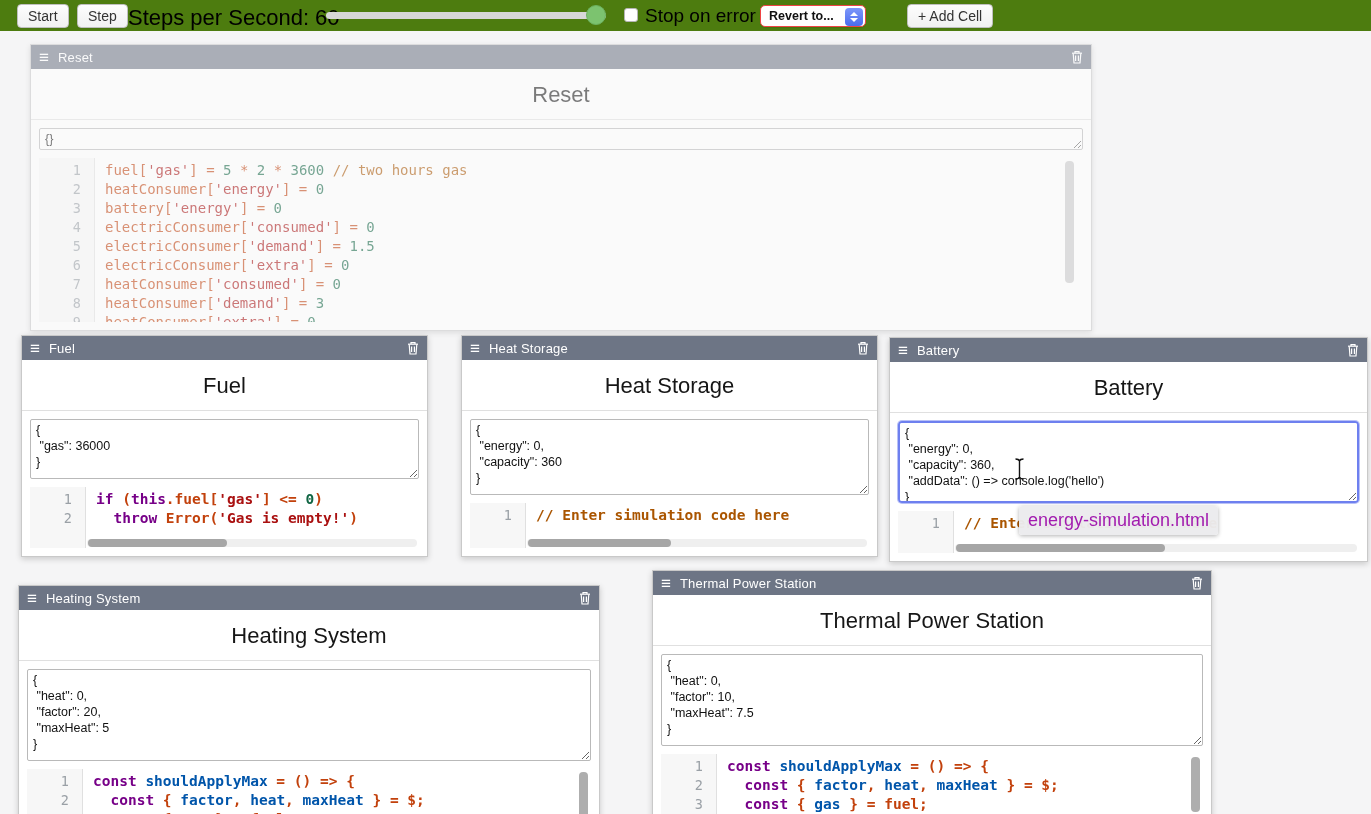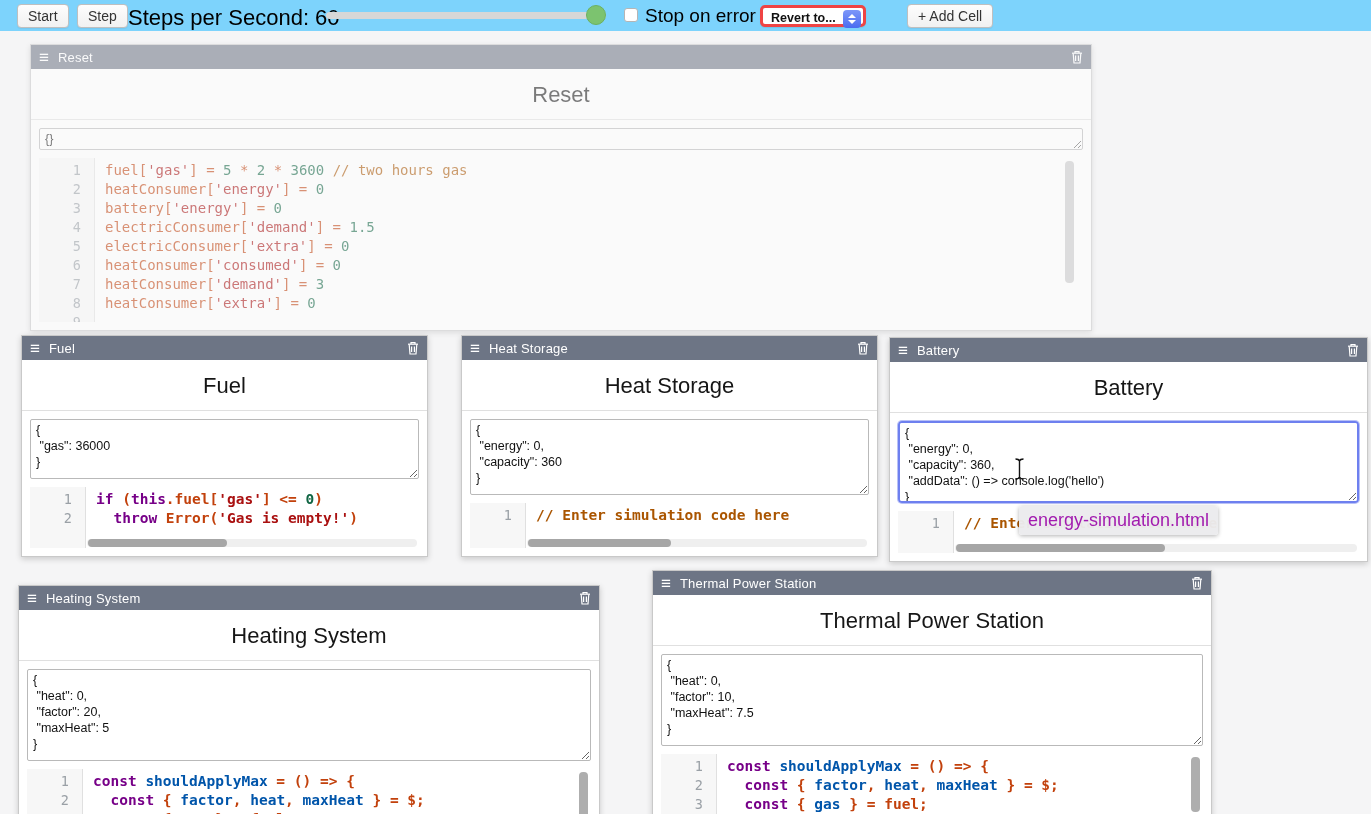--- a/index.html
+++ b/index.html
@@ -1,33 +1,33 @@
 <!DOCTYPE html>
 <html><head>
 <meta charset="utf-8">
 <style>
   * { margin:0; padding:0; box-sizing:border-box; }
   html,body { width:1371px; height:814px; overflow:hidden; }
   body { background:#f5f5f6; font-family:"Liberation Sans", sans-serif; position:relative; }
 
   
-  .toolbar { position:absolute; top:0; left:0; width:100%; height:31px; background:#7dd3fc; z-index:5; }
+  .toolbar { position:absolute; top:0; left:0; width:100%; height:31px; background:#4d7c0f; z-index:5; }
   .tb-btn { position:absolute; top:4px; height:24px; padding:0 10px; font:14px "Liberation Sans", sans-serif;
             color:#333; background:linear-gradient(#fdfdfd,#f1f1f1); border:1px solid #bfbfbf;
             border-radius:4px; box-shadow:0 1px 1px rgba(0,0,0,.05); cursor:pointer; }
   .tb-start { left:17px; } .tb-step { left:77px; }
   .tb-speed-label { position:absolute; left:128px; top:5px; font-size:22px; color:#000; }
   .slider-track { position:absolute; left:326px; top:12px; width:280px; height:7px; background:#d7d7d7; border-radius:4px; }
   .slider-thumb { position:absolute; left:586px; top:5px; width:20px; height:20px; border-radius:50%;
                   background:#7cc36f; border:1px solid #6cb160; }
   .tb-checkbox { position:absolute; left:624px; top:8px; width:14px; height:14px; background:#fff;
                  border:1px solid #b5b5b5; border-radius:3px; }
   .tb-stop-label { position:absolute; left:645px; top:5px; font-size:19px; color:#000; }
   .tb-select { position:absolute; left:760px; top:5px; width:106px; height:22px; background:#fff;
-               border:3px solid #ef4444; border-radius:5px; box-shadow:0 1px 1px rgba(0,0,0,.08); cursor:pointer;text-decoration:underline; }
+               border:1px solid #ef4444; border-radius:5px; box-shadow:0 1px 1px rgba(0,0,0,.08); cursor:pointer;text-decoration:underline; }
   .tb-select-text { position:absolute; left:8px; top:3px; font-size:12.5px; font-weight:bold; color:#111; }
   .tb-select-stepper { position:absolute; right:2px; top:1.5px; width:18px; height:18px; border-radius:4px;
                        background:linear-gradient(#7d97f9,#4a6cf0); display:flex; flex-direction:column;
                        align-items:center; justify-content:center; gap:2px; }
   .chev-up { width:0; height:0; border-left:4px solid transparent; border-right:4px solid transparent; border-bottom:4px solid #fff; }
   .chev-down { width:0; height:0; border-left:4px solid transparent; border-right:4px solid transparent; border-top:4px solid #fff; }
   .tb-add { left:875px;margin-left:32px; }
 
   
   .cell { position:absolute; background:#fff; border:1px solid #c9c9c9; box-shadow:0 2px 6px rgba(0,0,0,.18);
@@ -132,20 +132,21 @@
           <div class="ln">5</div>
           <div class="ln">6</div>
           <div class="ln">7</div>
           <div class="ln">8</div>
           <div class="ln">9</div>
         </div>
       <div class="code-lines">
           <div class="code-line"><span class="tk-p">fuel[</span><span class="tk-s">'gas'</span><span class="tk-p">] = </span><span class="tk-n">5</span><span class="tk-p"> * </span><span class="tk-n">2</span><span class="tk-p"> * </span><span class="tk-n">3600</span><span class="tk-p"> </span><span class="tk-c">// two hours gas</span></div>
           <div class="code-line"><span class="tk-p">heatConsumer[</span><span class="tk-s">'energy'</span><span class="tk-p">] = </span><span class="tk-n">0</span></div>
           <div class="code-line"><span class="tk-p">battery[</span><span class="tk-s">'energy'</span><span class="tk-p">] = </span><span class="tk-n">0</span></div>
+          <div class="code-line"><span class="tk-p">electricConsumer[</span><span class="tk-s">'consumed'</span><span class="tk-p">] = </span><span class="tk-n">0</span></div>
           <div class="code-line"><span class="tk-p">electricConsumer[</span><span class="tk-s">'demand'</span><span class="tk-p">] = </span><span class="tk-n">1.5</span></div>
           <div class="code-line"><span class="tk-p">electricConsumer[</span><span class="tk-s">'extra'</span><span class="tk-p">] = </span><span class="tk-n">0</span></div>
           <div class="code-line"><span class="tk-p">heatConsumer[</span><span class="tk-s">'consumed'</span><span class="tk-p">] = </span><span class="tk-n">0</span></div>
           <div class="code-line"><span class="tk-p">heatConsumer[</span><span class="tk-s">'demand'</span><span class="tk-p">] = </span><span class="tk-n">3</span></div>
           <div class="code-line"><span class="tk-p">heatConsumer[</span><span class="tk-s">'extra'</span><span class="tk-p">] = </span><span class="tk-n">0</span></div>
         </div>
     <div class="vscroll-thumb"></div>
       </div>
   </div>
     <div class="cell cell--fuel">

